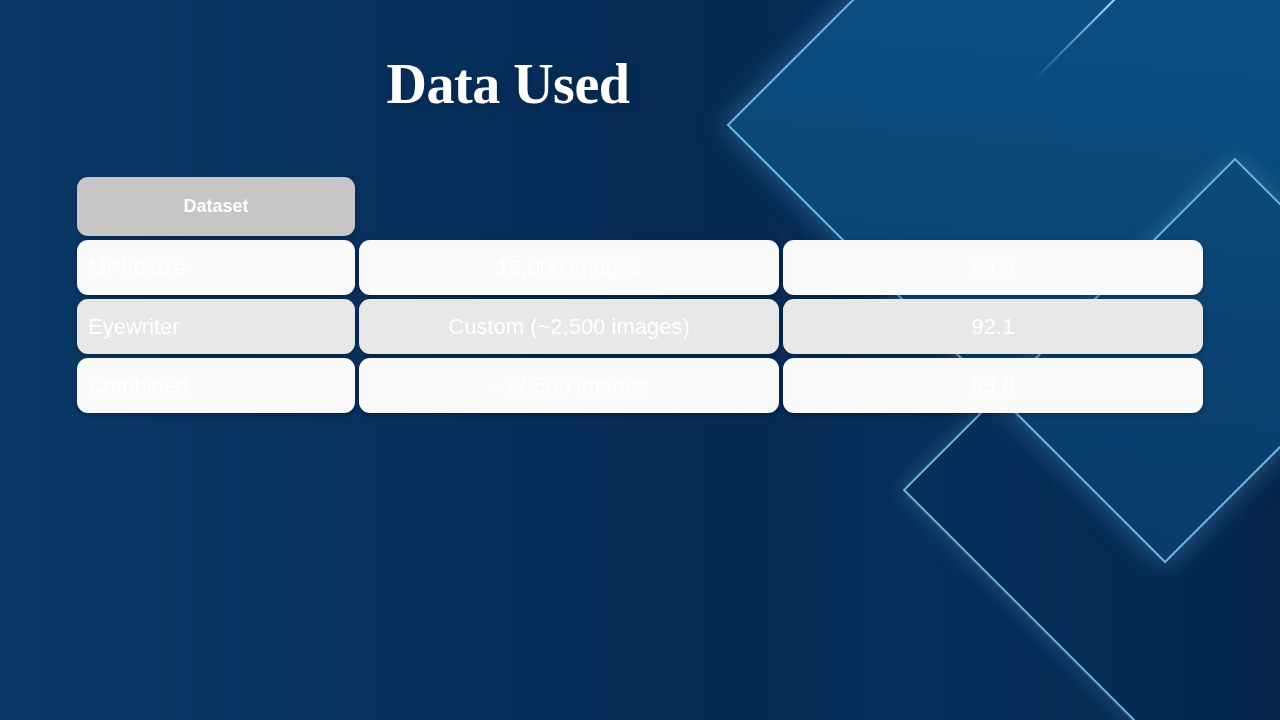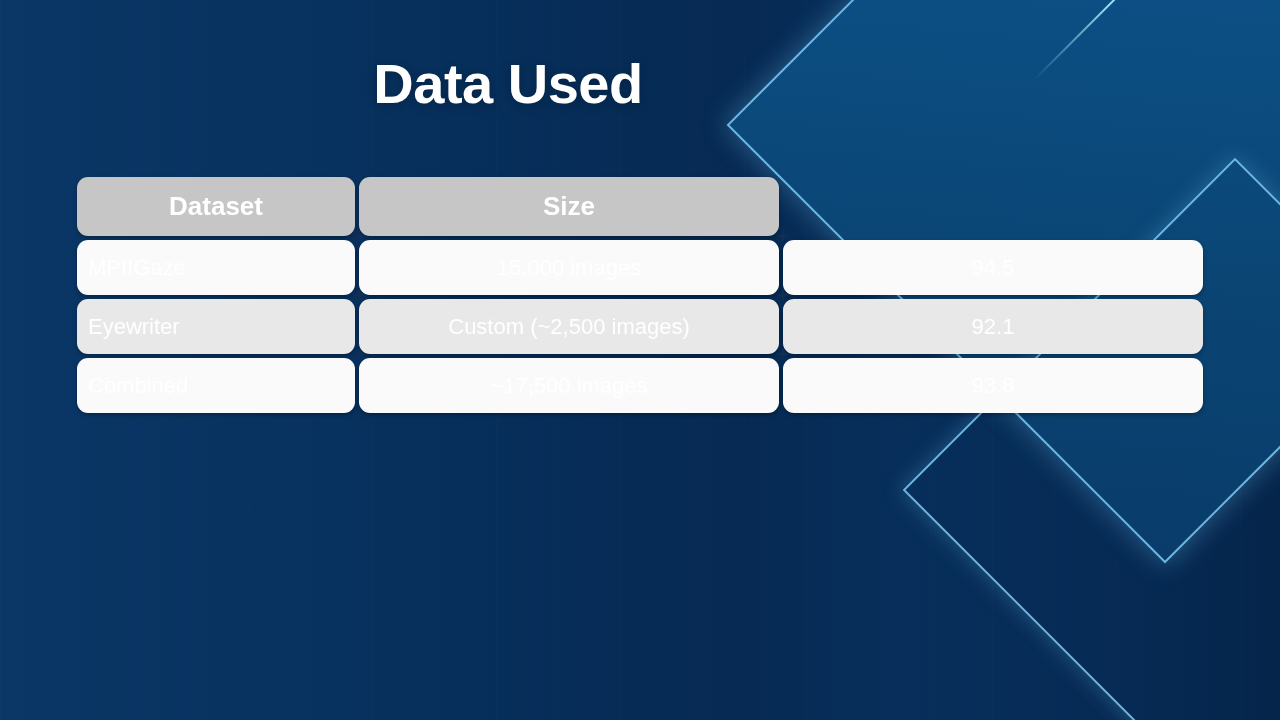--- a/index.html
+++ b/index.html
@@ -97,20 +97,21 @@
   .title {
     position:absolute;
     top:56px; left:0; width:1016px;
     text-align:center;
     color:#ffffff;
     font-size:56px;
     font-weight:700;
     letter-spacing:-0.5px;
     line-height:1;
     text-shadow:0 2px 10px rgba(0,0,0,.25);
+    font-family:Liberation Serif, serif;
   }
 
   
   .table {
     position:absolute;
     left:77px; top:177px;
     width:1126px;
   }
   .row {
     display:flex;
@@ -127,21 +128,21 @@
     box-shadow:0 2px 4px rgba(0,0,0,.30);
   }
   .col-dataset { width:278px; }
   .col-size    { width:420px; }
   .col-acc     { width:420px; }
 
   .row-head .cell {
     background:#c6c6c6;
     height:59px;
     justify-content:center;
-    font-size:26px;
+    font-size:18px;
     font-weight:700;
   }
 
   .row-body .cell {
     height:55px;
     font-size:22px;
     font-weight:400;
   }
   .row-body .col-dataset { justify-content:flex-start; padding-left:11px; }
   .row-body .col-size,
@@ -179,21 +180,20 @@
   <div class="diamond-outline"></div>
   <div class="edge-streak"></div>
 </div>
 
 <div class="title">Data Used</div>
 
 <div class="table">
 
   <div class="row row-head">
     <div class="cell col-dataset">Dataset</div>
-    <div class="cell col-size">Size</div>
     <div class="star star-a s-row1" style="top:52px;"></div>
     <div class="star star-b s-row1" style="top:52px;"></div>
   </div>
 
   <div class="row row-body row-light">
     <div class="cell col-dataset">MPIIGaze</div>
     <div class="cell col-size">15,000 images</div>
     <div class="cell col-acc">94.5</div>
     <div class="star star-a" style="top:48px;"></div>
     <div class="star star-b" style="top:48px;"></div>

